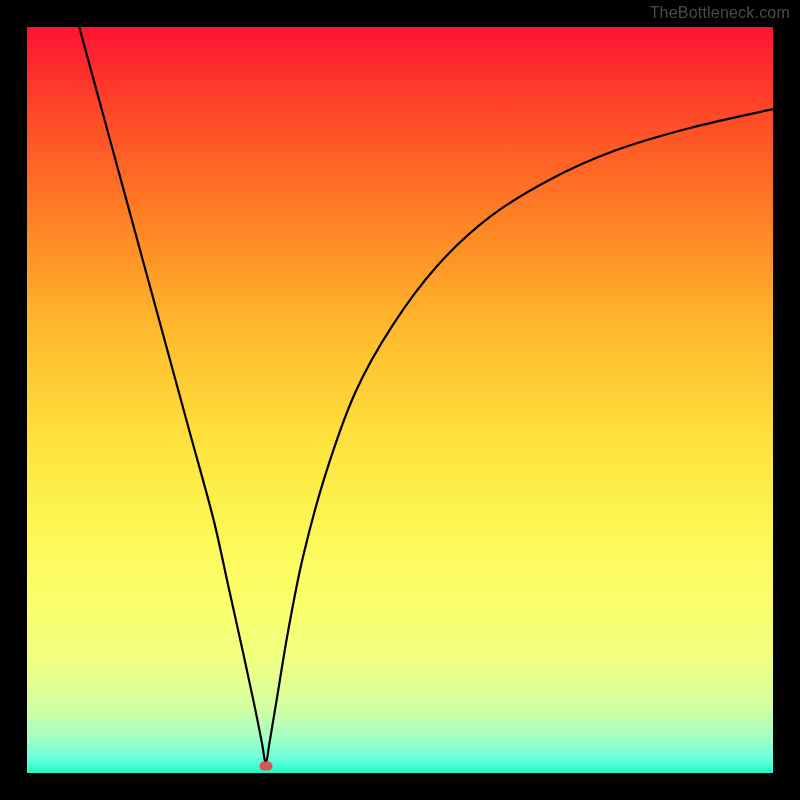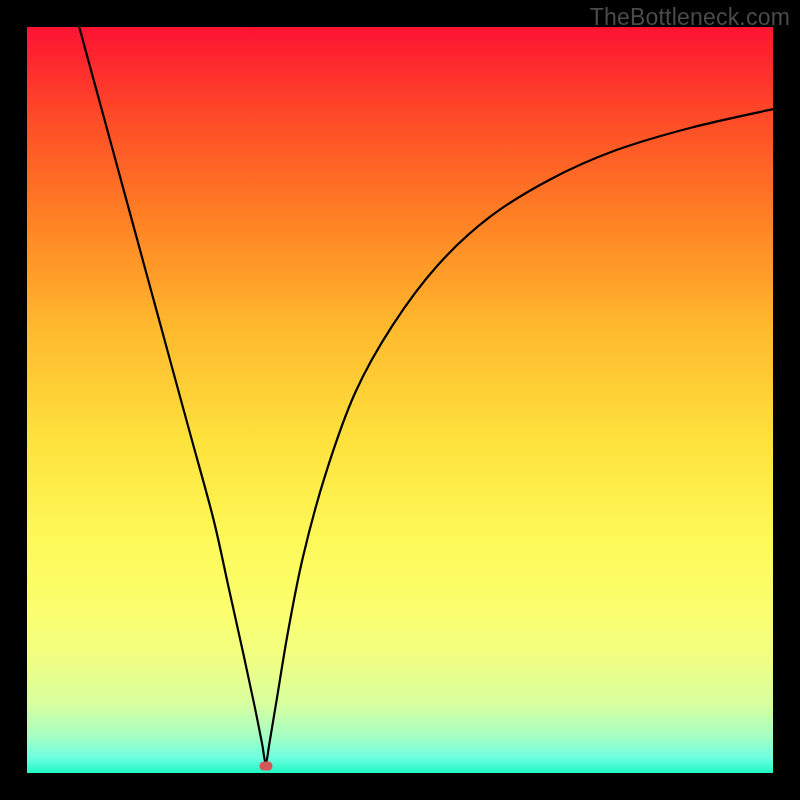--- a/index.html
+++ b/index.html
@@ -43,21 +43,21 @@
     left: 0;
     top: 0;
     width: 746px;
     height: 746px;
   }
   .watermark {
     position: absolute;
     top: 4px;
     right: 10px;
     color: #4b4b4b;
-    font-size: 23px;
+    font-size: 16px;
     font-weight: 500;
     letter-spacing: 0.2px;
     user-select: none;
   }
   .marker {
     position: absolute;
     width: 13px;
     height: 9px;
     background: #d45757;
     border-radius: 5px;

